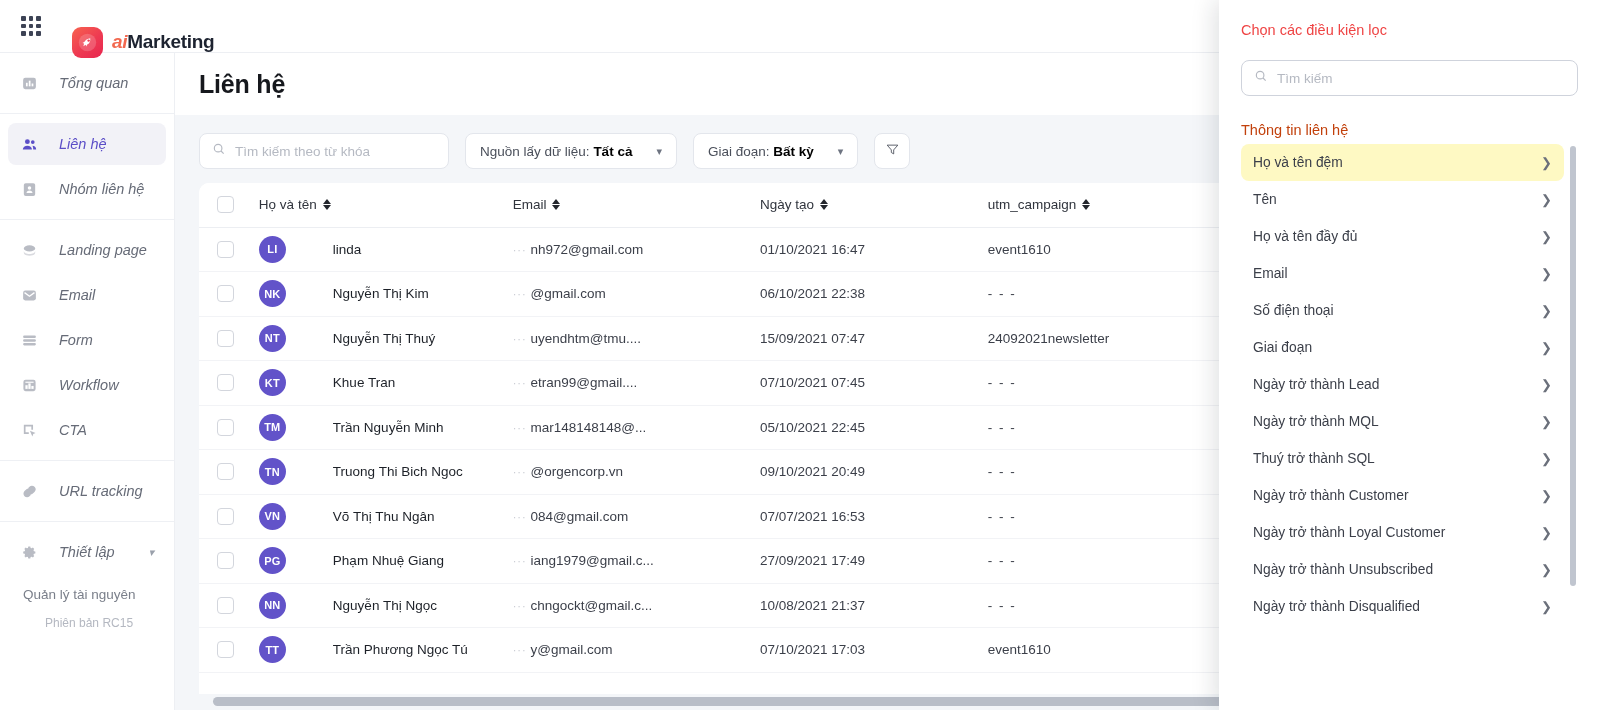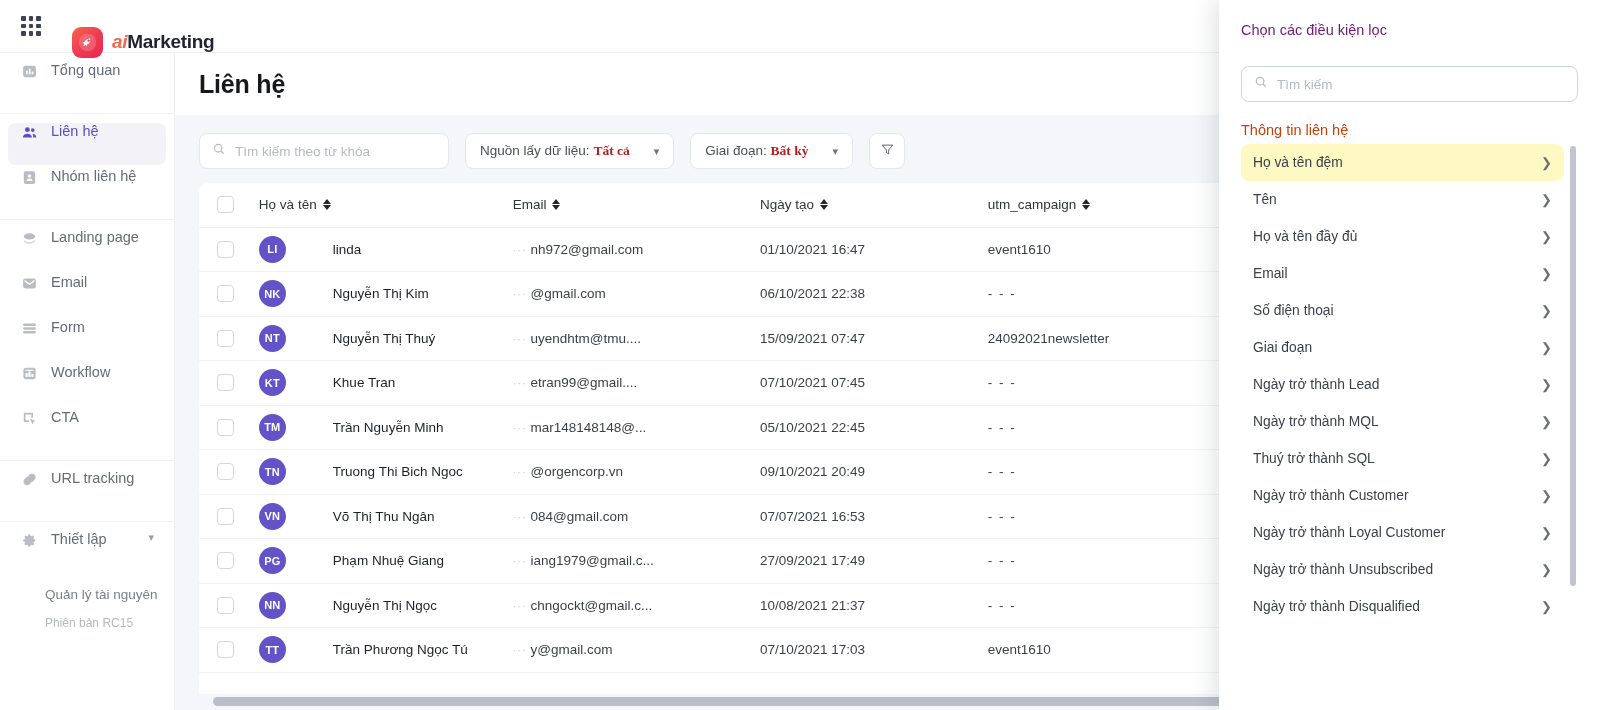--- a/index.html
+++ b/index.html
@@ -36,31 +36,32 @@
 
   
   .sidebar {
     width:175px; min-width:175px; background:#fff;
     border-right:1px solid #edeff3; display:flex; flex-direction:column;
     position:relative; z-index:4;
   }
   .nav-group { padding:6px 0; }
   .nav-sep { height:1px; background:#eef0f4; margin:0; }
   .nav-item {
-    display:flex; gap:12px;
+    display:flex; align-items:center; gap:20px;
     height:42px; margin:3px 8px; padding:0 12px;
     border-radius:8px; cursor:pointer; color:#666b77; font-size:14.5px;
     white-space:nowrap;
+    font-style:italic;
   }
   .nav-item.active { background:#f2f2f7; color:#5b4ec7; font-weight:500; }
   .nav-item .ic { width:19px; height:19px; display:flex; align-items:center; justify-content:center; flex:0 0 19px; }
   .nav-item .ic svg { width:17px; height:17px; fill:#b9bcc4; }
   .nav-item.active .ic svg { fill:#5b4ec7; }
   .nav-item .chev { margin-left:auto; font-size:11px; color:#9aa0ab; }
-  .sub-item { padding-left:45px; font-size:13.5px; color:#7a7f8a; height:36px;
+  .sub-item { padding-left:23px; font-size:13.5px; color:#7a7f8a; height:36px;
     display:flex; align-items:center; cursor:pointer; }
   .version { margin-top:4px; padding-left:45px; font-size:12px; color:#b4b8c1; }
 
   
   .main { flex:1; display:flex; flex-direction:column; min-width:0; background:#f4f6f9; position:relative; }
   .page-head { background:#fff; height:62px; min-height:62px; display:flex; align-items:center; padding:0 0 0 24px; }
   .page-title { font-size:25px; font-weight:bold; color:#16181d; letter-spacing:-0.2px; }
 
   .content-pad { flex:1; padding:18px 0 0 24px; min-height:0; display:flex; flex-direction:column; }
 
@@ -72,21 +73,21 @@
   .search-box svg { width:14px; height:14px; stroke:#b5b9c2; fill:none; stroke-width:2; }
   .search-box input { border:none; outline:none; font-size:13.5px; color:#3b3f49; width:100%;
     font-family:"Liberation Sans", sans-serif; background:transparent;}
   .search-box input::placeholder { color:#b5b9c2; }
 
   .select-pill {
     height:36px; background:#fff; border:1px solid #e3e6ec; border-radius:8px;
     display:flex; align-items:center; padding:0 14px; gap:24px; cursor:pointer;
     font-size:13.5px; color:#4a4f5a; white-space:nowrap;
   }
-  .select-pill b { color:#b91c1c; font-weight:bold;font-family:Liberation Serif, serif; }
+  .select-pill b { color:#000000; font-weight:bold; }
   .select-pill .caret { color:#6e7481; font-size:11px; }
   .icon-btn {
     width:36px; height:36px; background:#fff; border:1px solid #e3e6ec; border-radius:8px;
     display:flex; align-items:center; justify-content:center; cursor:pointer;
   }
   .icon-btn svg { width:15px; height:15px; stroke:#4a4f5a; fill:none; stroke-width:1.4; }
 
   
   .table-card { background:#fff; border-radius:10px 0 0 0; flex:1; min-height:0;
     display:flex; flex-direction:column; overflow:hidden; }
@@ -141,24 +142,24 @@
     position:absolute; top:0; right:0; width:381px; height:710px; background:#fff;
     box-shadow:-5px 0 22px rgba(25,28,40,0.13); z-index:40; display:flex; flex-direction:column;
   }
   .drawer-head {
     height:58px; min-height:58px; background:#5b4ec7; display:flex; align-items:center;
     padding:0 22px; justify-content:space-between;
   }
   .drawer-title { color:#fff; font-size:16.5px; font-weight:bold; }
   .drawer-close { color:#fff; font-size:19px; cursor:pointer; line-height:1; padding:4px; }
   .drawer-body { flex:1; display:flex; flex-direction:column; padding:22px 22px 0 22px; min-height:0; position:relative;}
-  .drawer-label { font-size:14.5px; color:#701a75; margin-bottom:28px; }
+  .drawer-label { font-size:14.5px; color:#ef4444; margin-bottom:22px; }
   .drawer-search {
     height:36px; border:1px solid #cfd3dc; border-radius:8px; display:flex; align-items:center;
-    gap:9px; padding:0 12px; margin-bottom:16px;
+    gap:9px; padding:0 12px; margin-bottom:22px;
   }
   .drawer-search svg { width:14px; height:14px; stroke:#b5b9c2; fill:none; stroke-width:2; }
   .drawer-search input { border:none; outline:none; font-size:13.5px; width:100%;
     font-family:"Liberation Sans", sans-serif; color:#3b3f49; background:transparent; }
   .drawer-search input::placeholder { color:#b5b9c2; }
   .group-title { font-size:14.5px; color:#c2410c; margin:4px 0 6px 0; }
   .filter-list { flex:1; overflow:hidden; position:relative; padding-right:14px; }
   .filter-item {
     height:37px; display:flex; align-items:center; justify-content:space-between;
     padding:0 12px; border-radius:8px; cursor:pointer; font-size:13.8px; color:#3b3f49;

